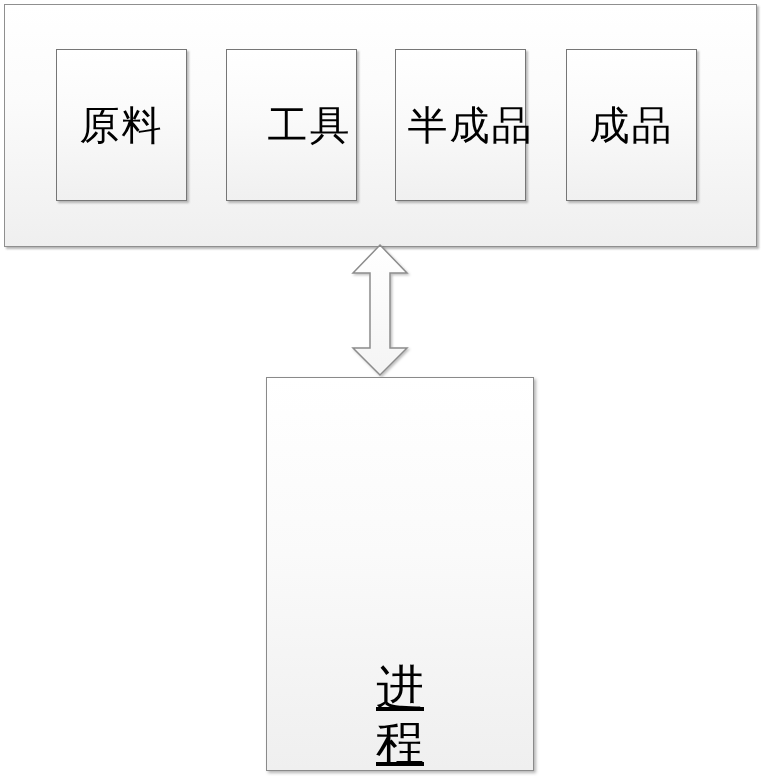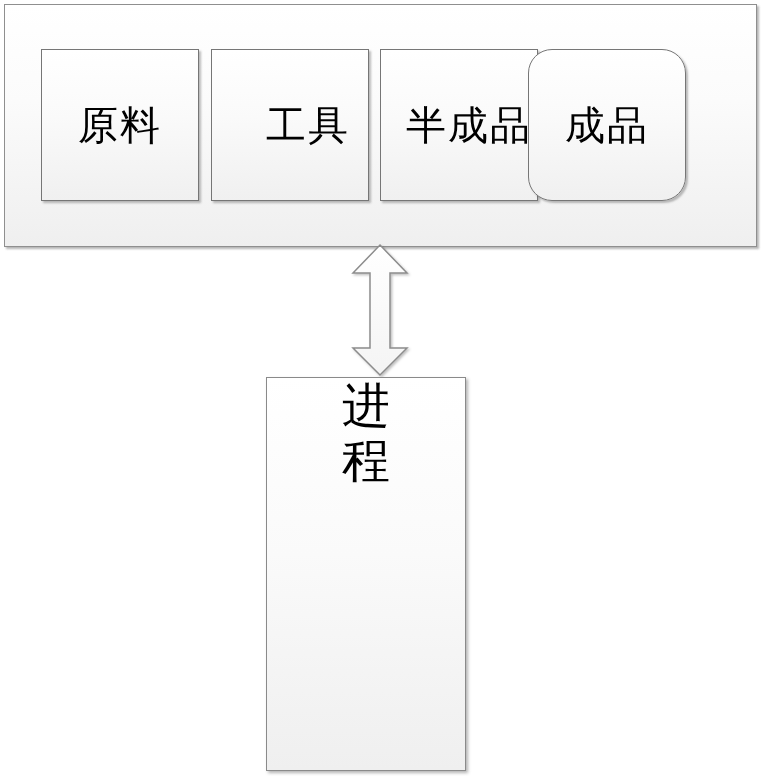--- a/index.html
+++ b/index.html
@@ -29,62 +29,64 @@
     height: 243px;
     box-sizing: border-box;
     border: 1px solid #8f8f8f;
     background: linear-gradient(180deg, #ffffff 0%, #fbfbfb 40%, #efefef 100%);
     box-shadow: 2px 2px 2px rgba(90,90,90,0.45);
   }
   
   .store-box {
     position: absolute;
     top: 44px;
-    width: 158px;
+    width: 131px;
     height: 152px;
     box-sizing: border-box;
     border: 1px solid #767676;
     background: linear-gradient(180deg, #ffffff 0%, #fafafa 45%, #f0f0f0 100%);
     box-shadow: 2px 2px 2px rgba(90,90,90,0.40);
     display: flex;
     align-items: center;
     justify-content: center;
+    margin-left: 15px;
   }
   .store-box .box-label {
     font-size: 40px;
     letter-spacing: 2px;
     white-space: nowrap;
     line-height: 1;
   }
   .store-box.pos-1 { left: 36px; }
   .store-box.pos-2 { left: 206px; padding-left: 36px; }
   .store-box.pos-3 { left: 375px; padding-left: 20px; }
-  .store-box.pos-4 { left: 523px; border-radius: 24px; }
+  .store-box.pos-4 { left: 546px; }
   
   .connector-svg {
     position: absolute;
     left: 345px;
     top: 244px;
     width: 70px;
     height: 134px;
   }
   
   .process-box {
     position: absolute;
     left: 266px;
     top: 377px;
-    width: 200px;
+    width: 268px;
     height: 394px;
     box-sizing: border-box;
     border: 1px solid #8a8a8a;
     background: linear-gradient(180deg, #ffffff 0%, #fafafa 45%, #efefef 100%);
     box-shadow: 2px 2px 3px rgba(90,90,90,0.45);
     display: flex;
-    align-items: flex-start;
+    align-items: flex-end;
     justify-content: center;
+    text-decoration: underline;
   }
   .process-box .process-label {
     font-size: 48px;
     line-height: 1.15;
     width: 1em;
     word-break: break-all;
     text-align: center;
   }
 </style>
 </head>

